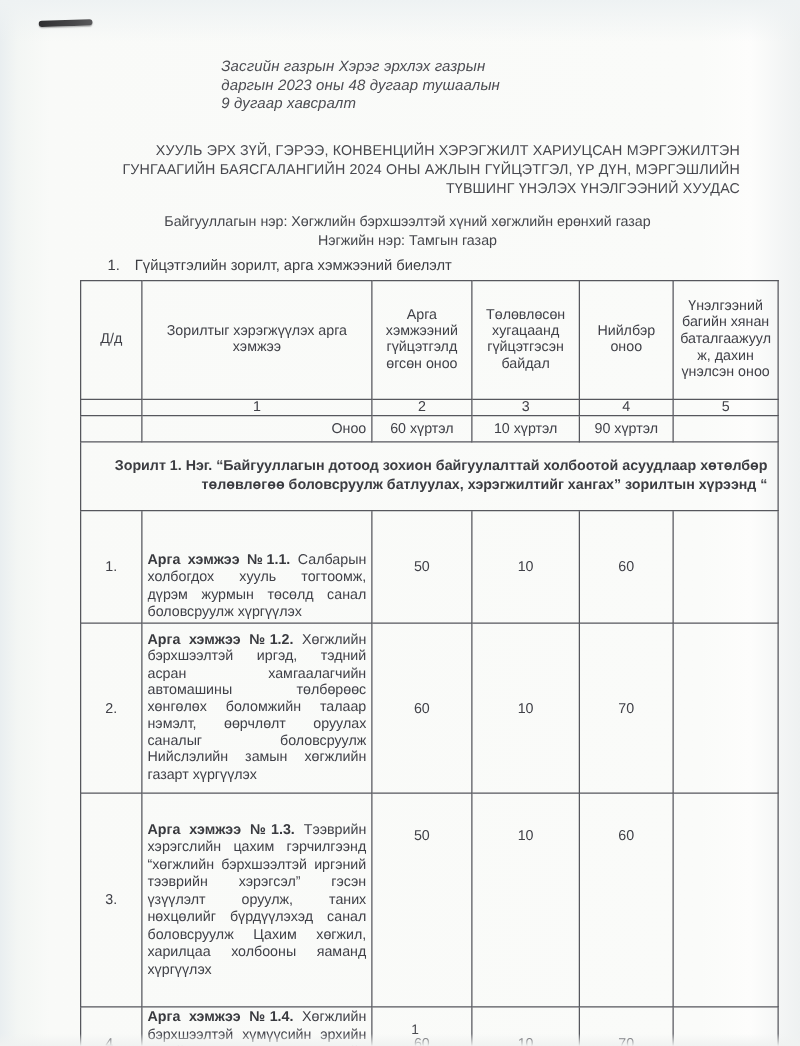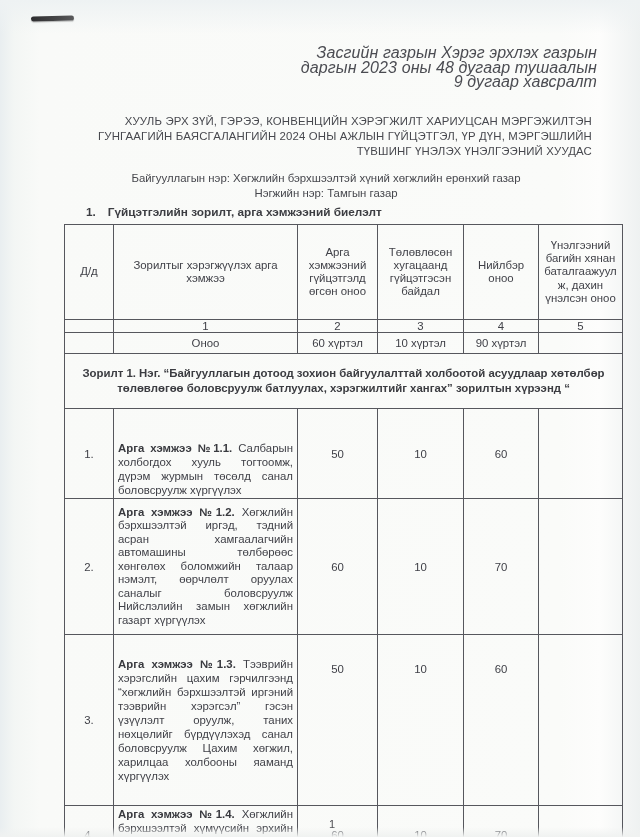--- a/index.html
+++ b/index.html
@@ -27,35 +27,35 @@
     pointer-events:none;
   }
   .smudge{
     position:absolute;left:31px;top:16px;width:43px;height:5px;
     background:linear-gradient(to right,#2e2e30,#4a4a4c 70%,#5a5a5c);
     border-radius:3px;transform:rotate(-1.6deg);
     box-shadow:0 1px 1px rgba(60,60,60,.35);
   }
   .hdr-note{
     position:absolute;top:46px;right:43px;width:420px;
-    text-align:right;font-style:italic;font-size:16px;line-height:14.6px;
+    text-align:left;font-style:italic;font-size:12px;line-height:14.6px;
     color:#4b4c52;letter-spacing:.1px;
   }
   .doc-title{
     position:absolute;top:114px;left:48px;width:544px;
     text-align:right;font-size:11.4px;line-height:14.8px;
     color:#47484e;letter-spacing:.15px;
   }
   .org-block{
     position:absolute;top:171px;left:66px;width:520px;
     font-size:11.4px;line-height:14.8px;color:#46474d;text-align:center;
   }
   .sec-heading{
     position:absolute;top:205px;left:86px;width:500px;
-    font-size:11.8px;font-weight:bold;color:#3c3d42;
+    font-size:11.8px;font-weight:normal;color:#3c3d42;
   }
   .sec-heading .num{margin-right:12px;}
   table.eval{
     position:absolute;left:64px;top:224px;width:516px;
     border-collapse:collapse;table-layout:fixed;
     font-size:11.4px;color:#404148;
   }
   table.eval td{
     border:1px solid #56575d;
     padding:1px 4px;vertical-align:middle;
@@ -64,21 +64,21 @@
   td.c0{width:40px;text-align:center;}
   td.c1{width:175px;}
   td.c2{width:71px;text-align:center;}
   td.c3{width:77px;text-align:center;}
   td.c4{width:66px;text-align:center;}
   td.c5{width:75px;text-align:center;}
   tr.h-header td{height:92px;text-align:center;line-height:13.2px;word-break:break-word;}
   tr.h-idx td{height:12px;line-height:12px;text-align:center;padding:0 2px;}
   tr.h-score td{height:18px;text-align:center;}
   tr.h-section td{
-    height:50px;font-weight:bold;text-align:center;
+    height:50px;font-weight:bold;text-align:right;
     line-height:14.6px;padding:2px 8px;color:#3b3c41;
   }
   .txt{
     text-align:justify;line-height:14px;overflow:hidden;
   }
   .txt b{color:#393a3f;}
   tr.r1 td{height:73px;}  tr.r1 .txt{max-height:72px;margin-top:31px;}
   tr.r2 td{height:133px;} tr.r2 .txt{max-height:132px;line-height:13.5px;}
   tr.r3 td{height:141px;} tr.r3 .txt{max-height:140px;}
   tr.r4 td{height:55px;}  tr.r4 .txt{max-height:55px;}
@@ -125,21 +125,21 @@
       <tr class="h-idx">
         <td class="c0"></td>
         <td class="c1" style="text-align:center;">1</td>
         <td class="c2">2</td>
         <td class="c3">3</td>
         <td class="c4">4</td>
         <td class="c5">5</td>
       </tr>
       <tr class="h-score">
         <td class="c0"></td>
-        <td class="c1" style="text-align:center;">Оноо</td>
+        <td class="c1" style="text-align:right;">Оноо</td>
         <td class="c2">60 хүртэл</td>
         <td class="c3">10 хүртэл</td>
         <td class="c4">90 хүртэл</td>
         <td class="c5"></td>
       </tr>
       <tr class="h-section">
         <td colspan="6">Зорилт 1. Нэг. “Байгууллагын дотоод зохион байгуулалттай холбоотой асуудлаар хөтөлбөр төлөвлөгөө боловсруулж батлуулах, хэрэгжилтийг хангах” зорилтын хүрээнд “</td>
       </tr>
 
       <tr class="r1">

